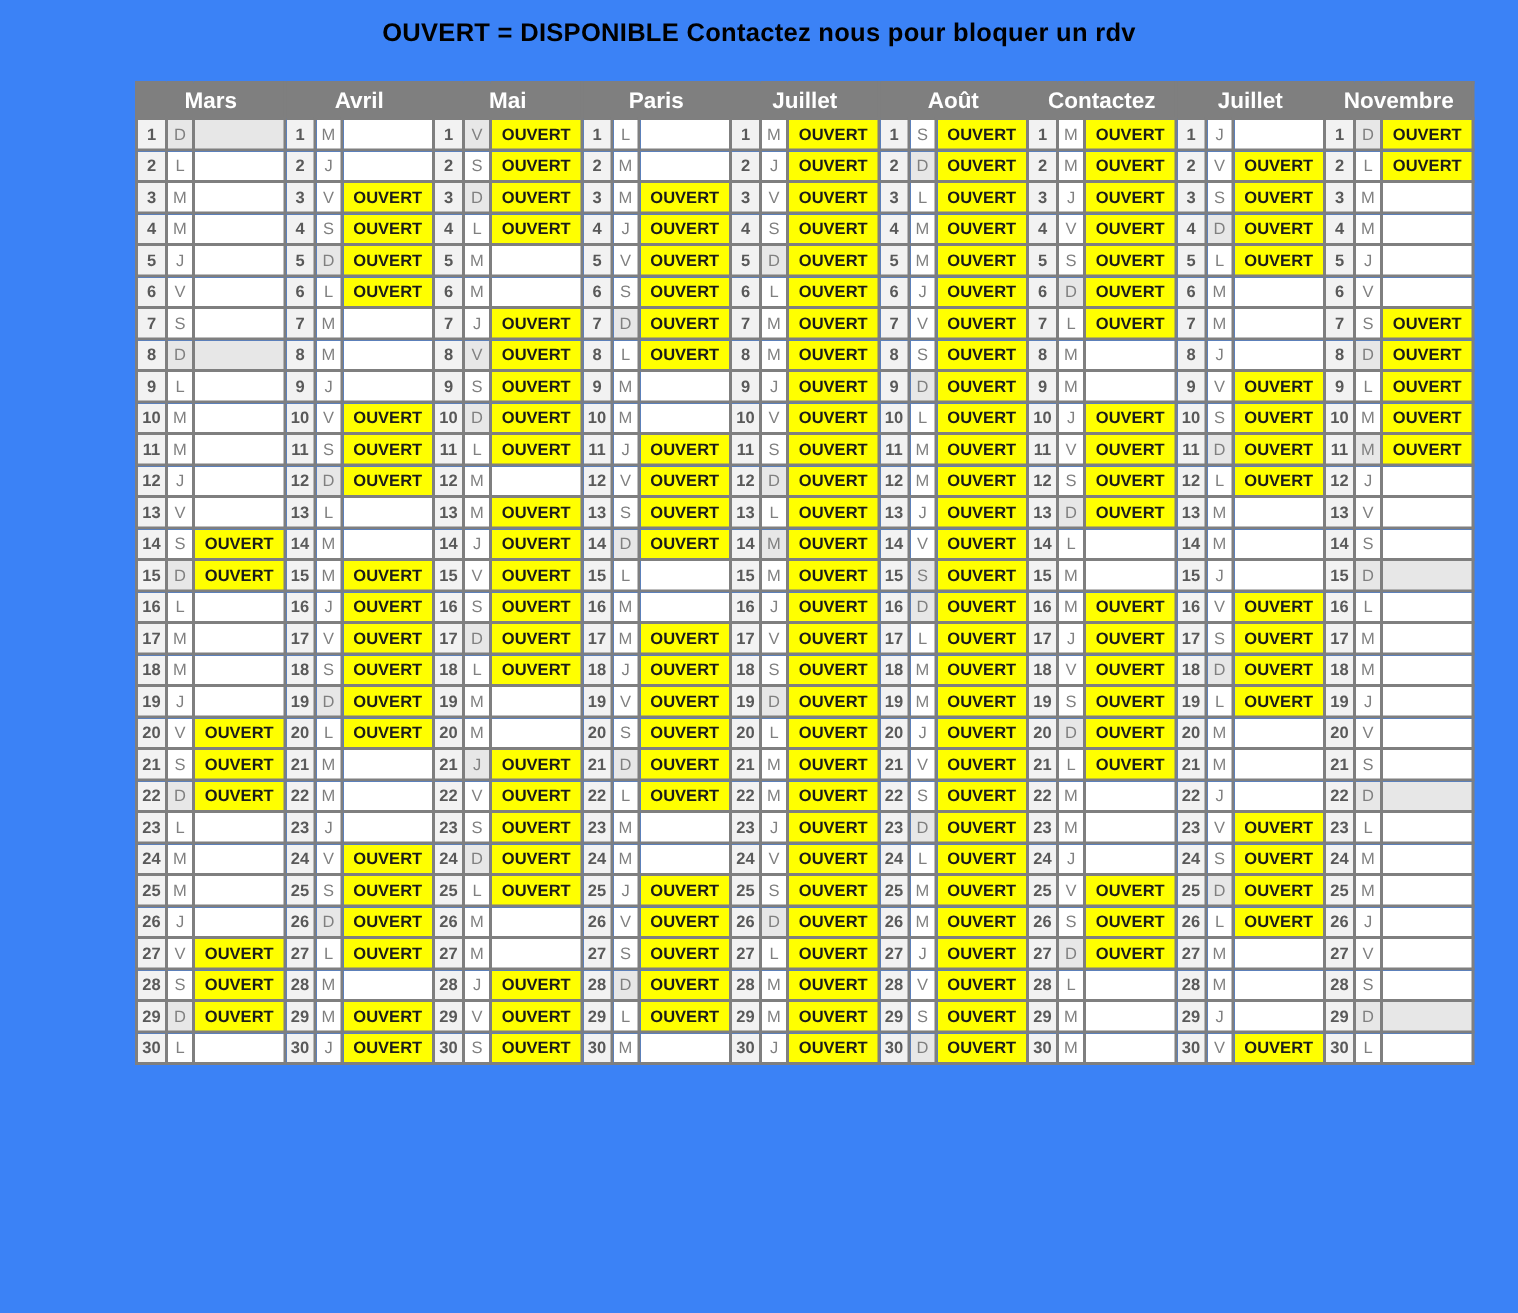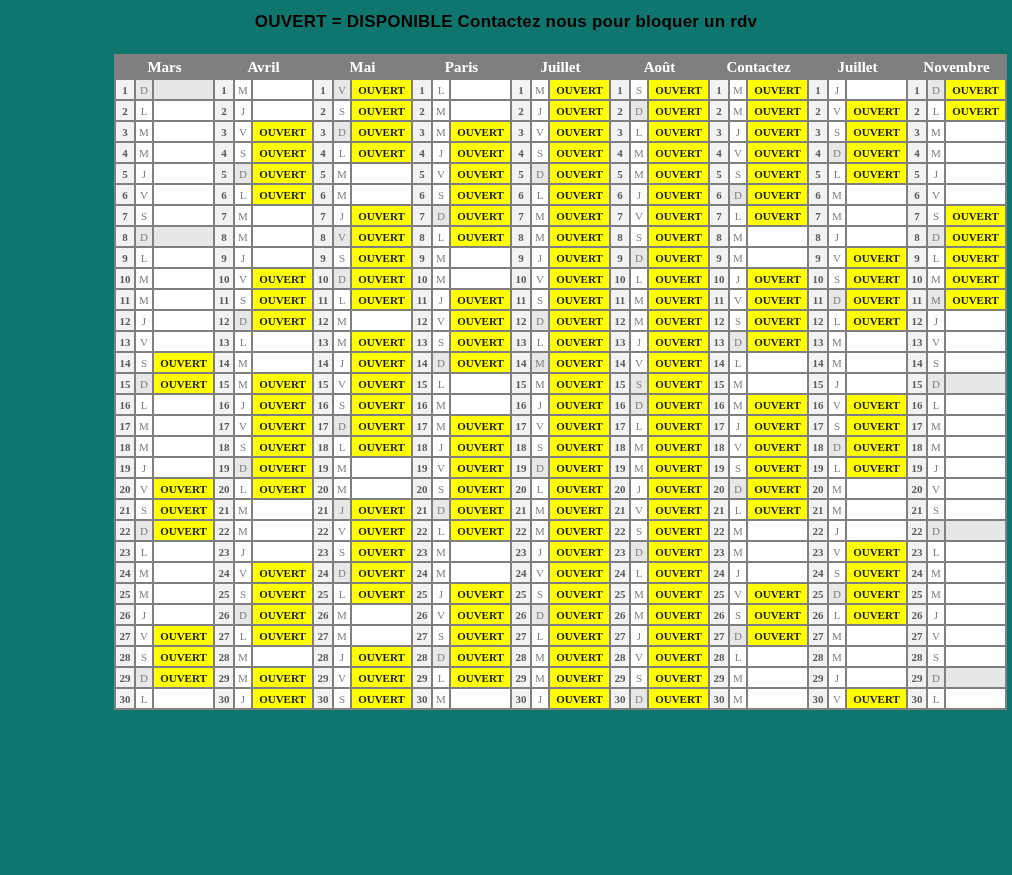--- a/index.html
+++ b/index.html
@@ -3,24 +3,24 @@
 <meta charset="utf-8">
 <style>
   :root{
     --header-bg:#7f7f7f; --header-text:#ffffff; --grid:#7f7f7f;
     --open-bg:#ffff00; --open-text:#1a1a1a;
     --num-bg:#f2f2f2; --num-text:#595959;
     --letter-text:#808080; --shade-bg:#e7e7e7; --empty-bg:#ffffff;
   }
   html,body{margin:0;padding:0;background:#fff;}
   body{font-family:"Liberation Sans","DejaVu Sans",sans-serif;}
-  .page{width:1012px;height:875px;position:relative;overflow:hidden;background:#0f766e;}
+  .page{width:1012px;height:875px;position:relative;overflow:hidden;background:#3b82f6;}
   .titles{padding-top:12px;text-align:center;}
   .title-line{font-weight:bold;font-size:17px;color:#000;line-height:19px;margin-bottom:23px;letter-spacing:0.2px;}
-  table.cal{border-collapse:collapse;margin-left:114px;table-layout:fixed;font-family:Liberation Serif, serif;}
+  table.cal{border-collapse:collapse;margin-left:90px;table-layout:fixed;}
   table.cal th{
     background:var(--header-bg);color:var(--header-text);
     font-size:15px;font-weight:bold;height:22px;text-align:center;
     border:2px solid var(--grid);padding:0;
   }
   table.cal td{
     border:2px solid var(--grid);height:19px;padding:0 1px;
     font-size:11px;text-align:center;overflow:hidden;white-space:nowrap;
   }
   td.c-num{width:16px;background:var(--num-bg);color:var(--num-text);font-weight:bold;}

